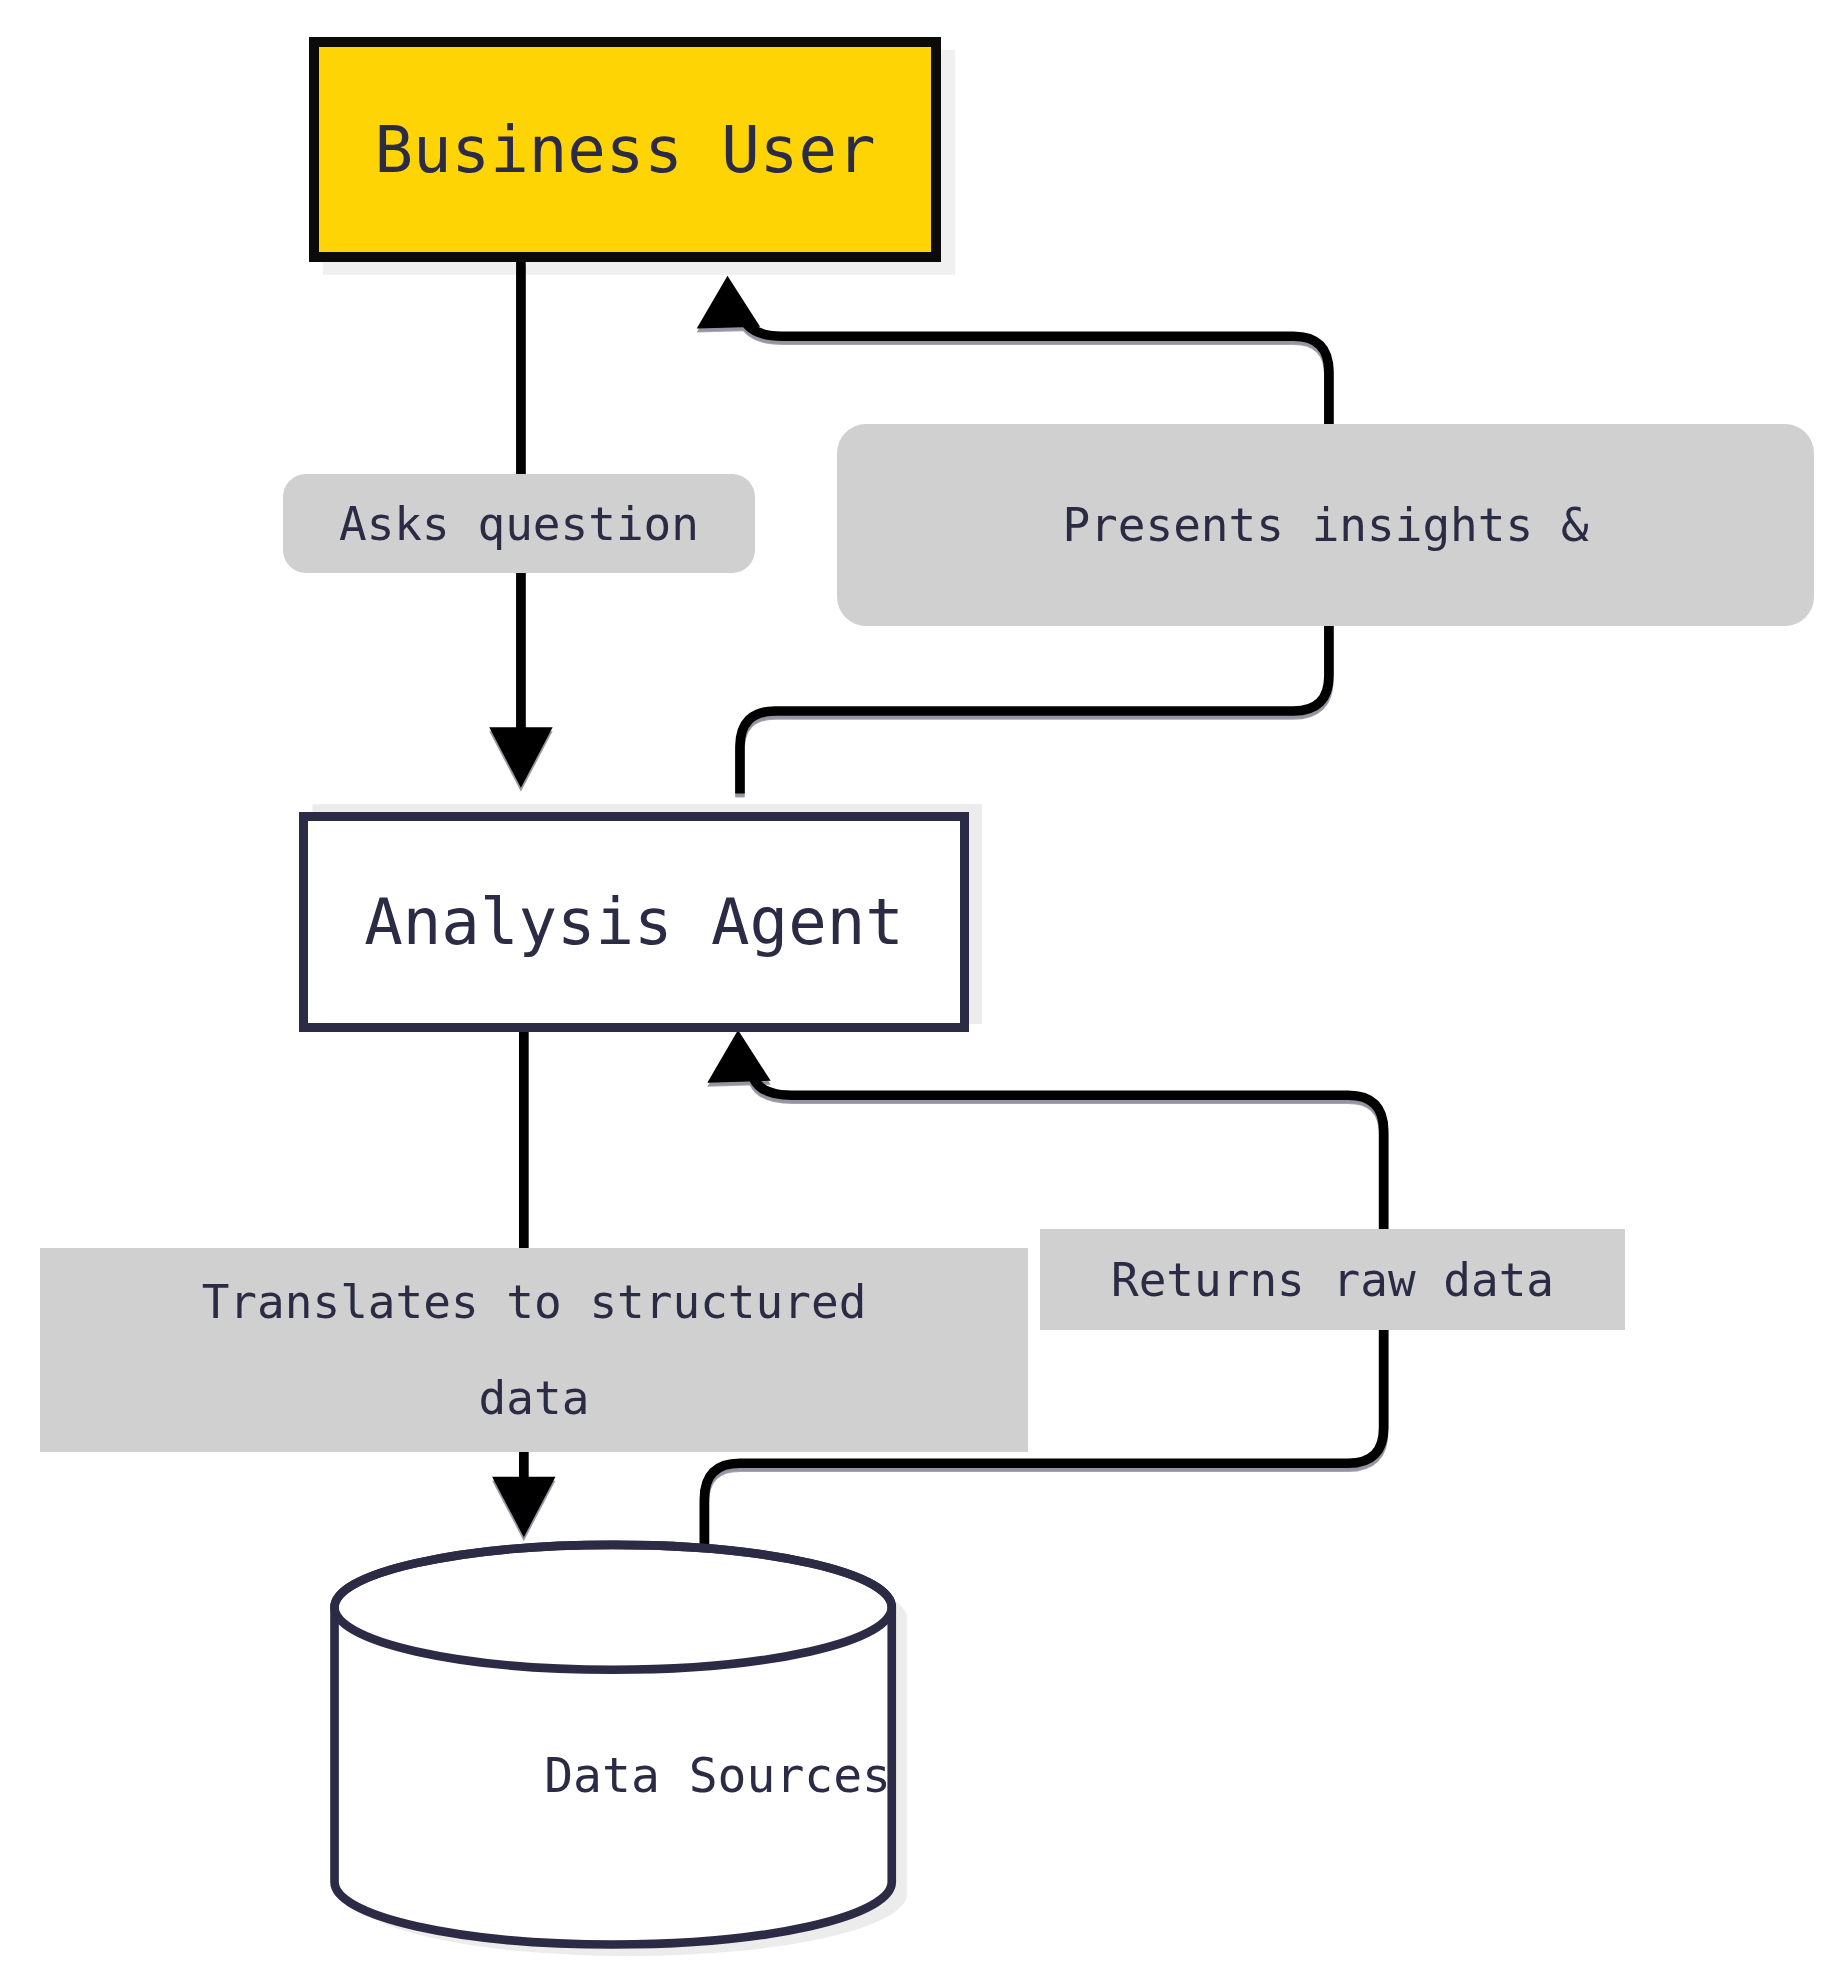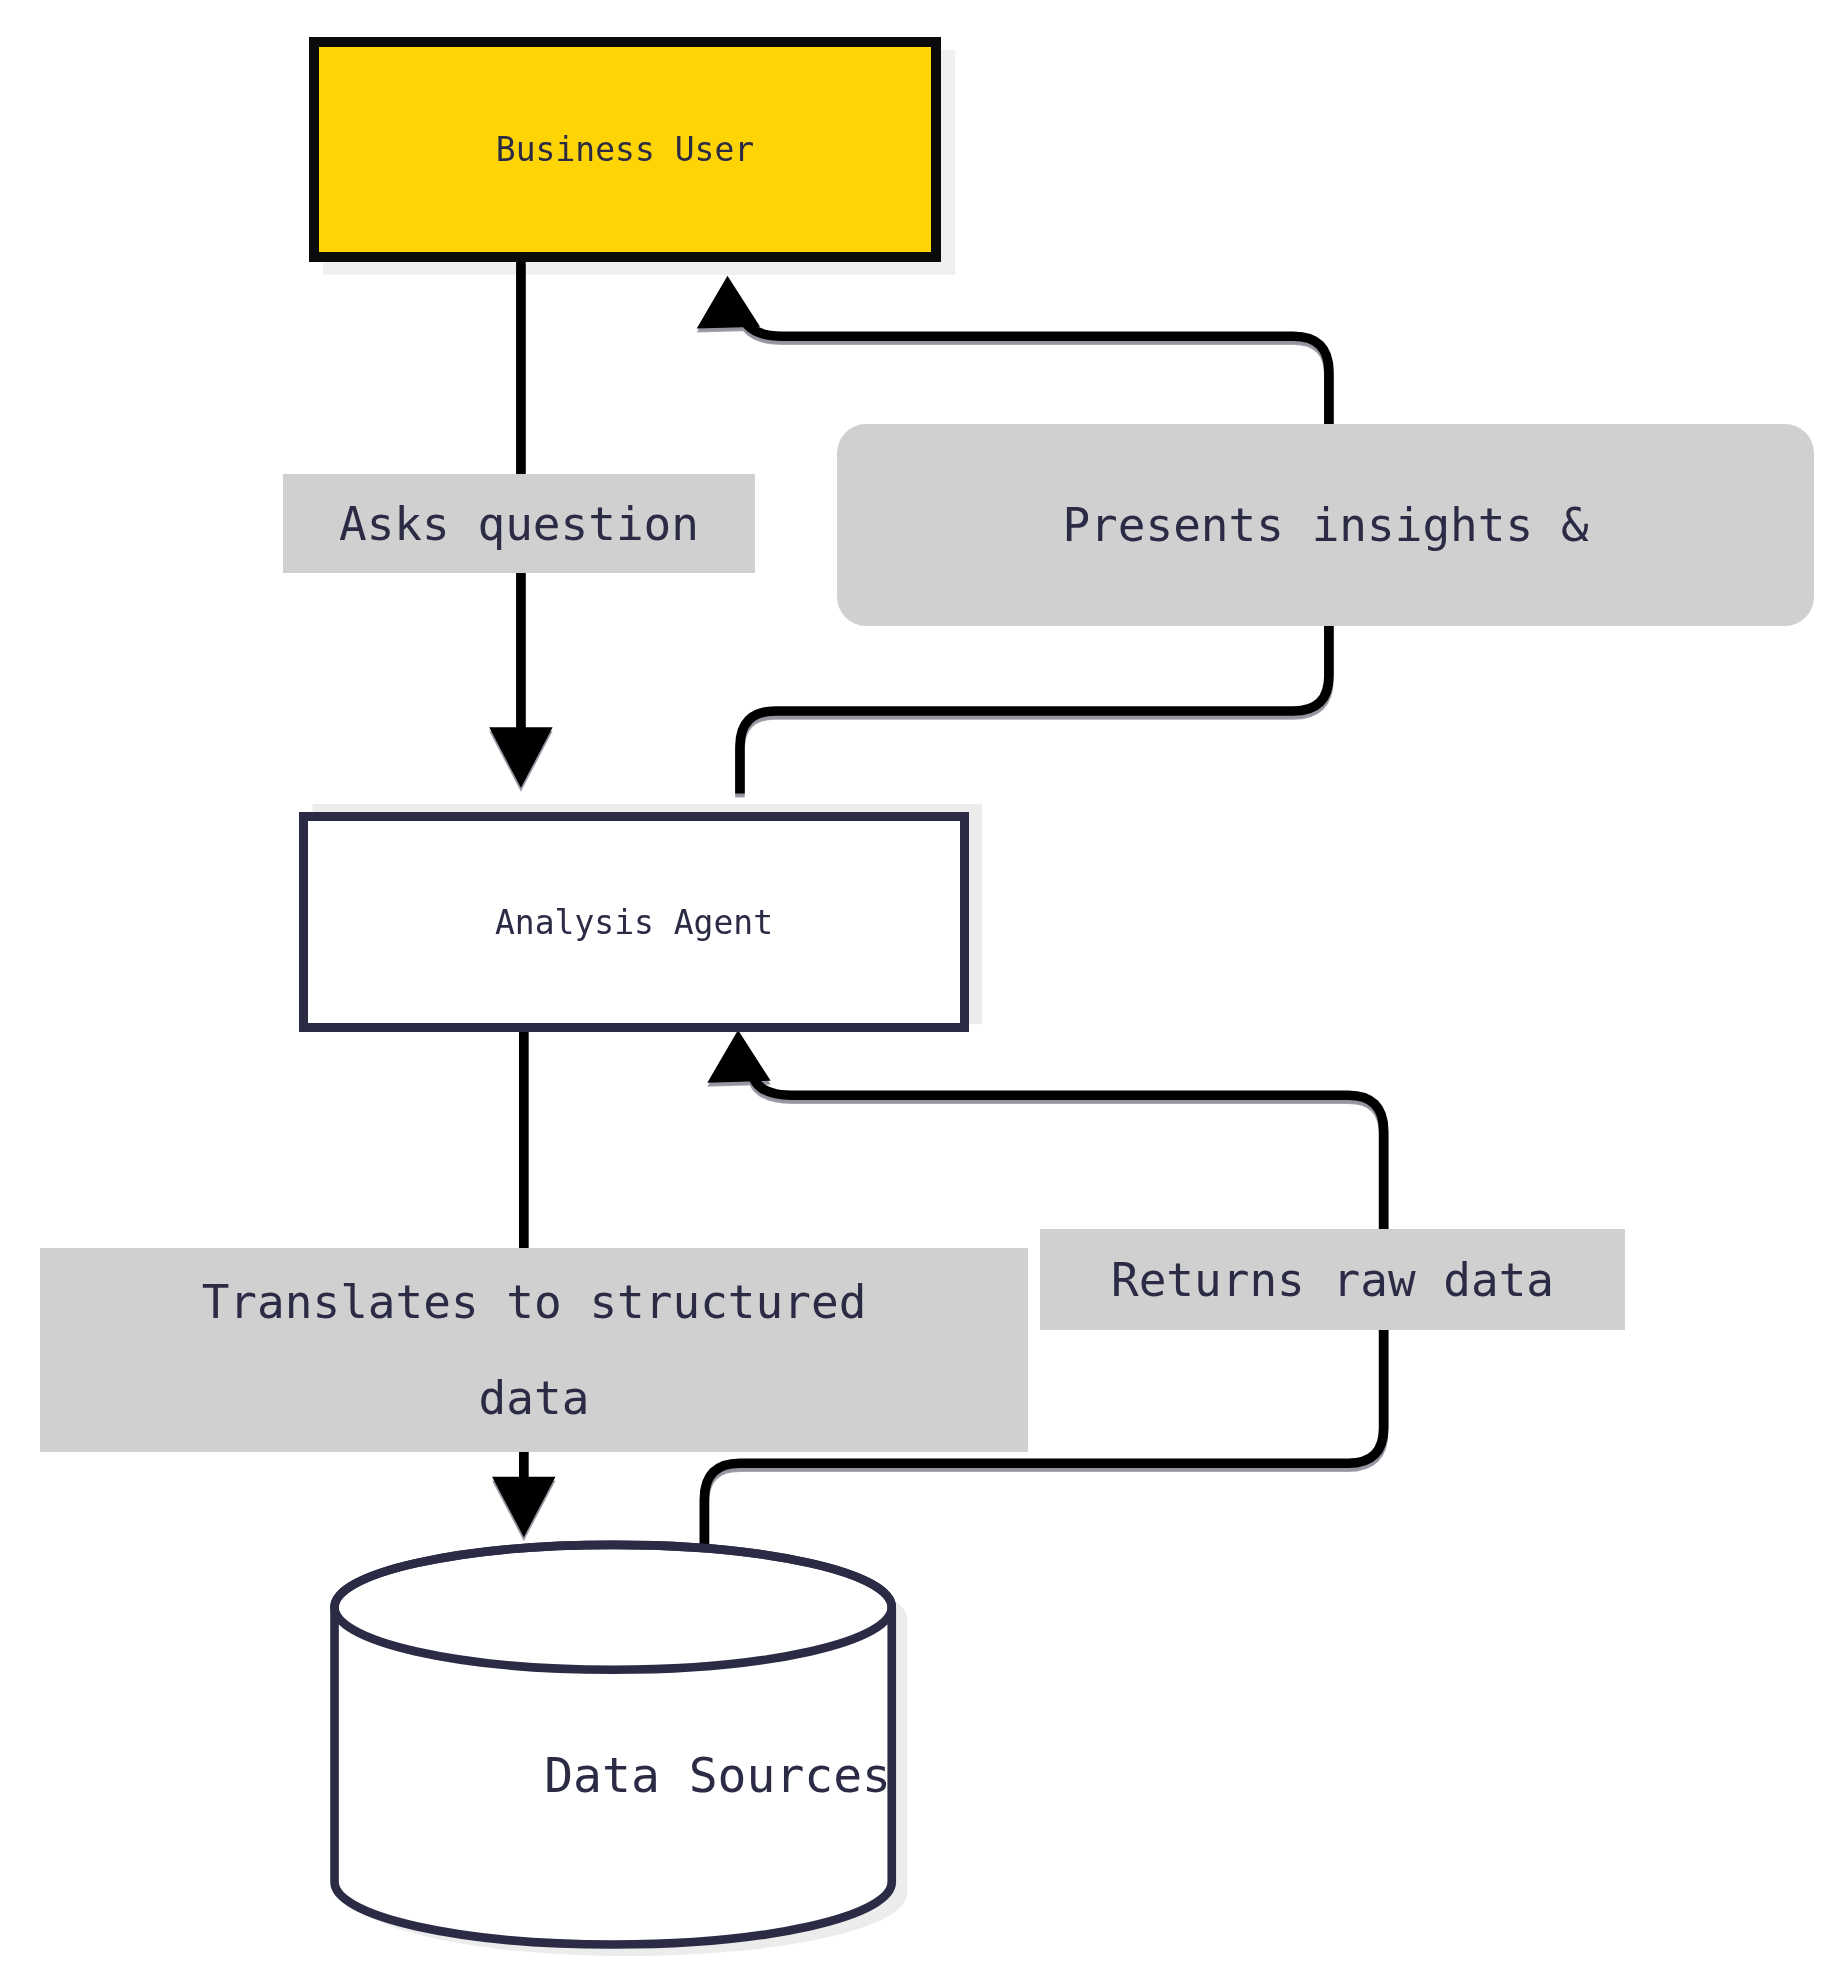--- a/index.html
+++ b/index.html
@@ -35,21 +35,21 @@
   }
   .edge-label .line { display: block; line-height: 96px; white-space: nowrap; }
   .edge-label.single .line { line-height: normal; }
   .node {
     position: absolute;
     z-index: 3;
     display: flex;
     align-items: center;
     justify-content: center;
     text-align: center;
-    font-size: 33px;
+    font-size: 64px;
     font-weight: 500;
     color: #2B2B45;
     box-sizing: border-box;
   }
   .node-business-user {
     left: 309px; top: 37px; width: 632px; height: 225px;
     background: #FFD404;
     border: 10.6px solid #0B0B0B;
   }
   .node-analysis-agent {
@@ -60,21 +60,21 @@
   .cylinder-layer { z-index: 3; }
   .cylinder-text {
     position: absolute;
     z-index: 4;
     left: 334px; top: 1747px; width: 557px;
     text-align: right;
     font-size: 48px;
     font-weight: 500;
     color: #2B2B45;
   }
-  .lbl-asks       { left: 283px;  top: 474px;  width: 472px;  height: 99px; }
+  .lbl-asks       { left: 283px;  top: 474px;  width: 472px;  height: 99px; border-radius: 23px; }
   .lbl-presents   { left: 837px;  top: 424px;  width: 977px; height: 202px; border-radius: 29px; }
   .lbl-translates { left: 40px;   top: 1248px; width: 988px; height: 204px; }
   .lbl-returns    { left: 1040px; top: 1229px; width: 585px;  height: 101px; }
 </style>
 </head>
 <body>
 
 <div class="canvas">
 
   <svg class="layer shadow-layer" viewBox="0 0 1920 2063">

